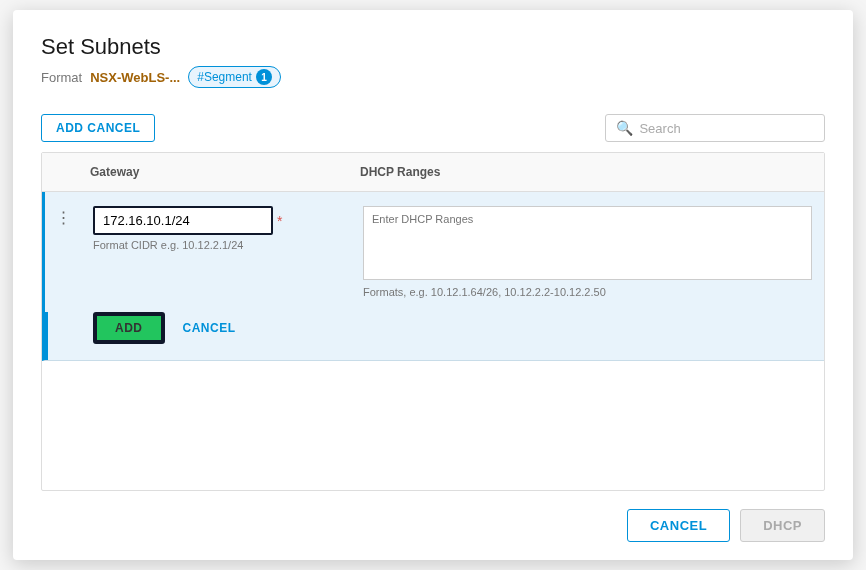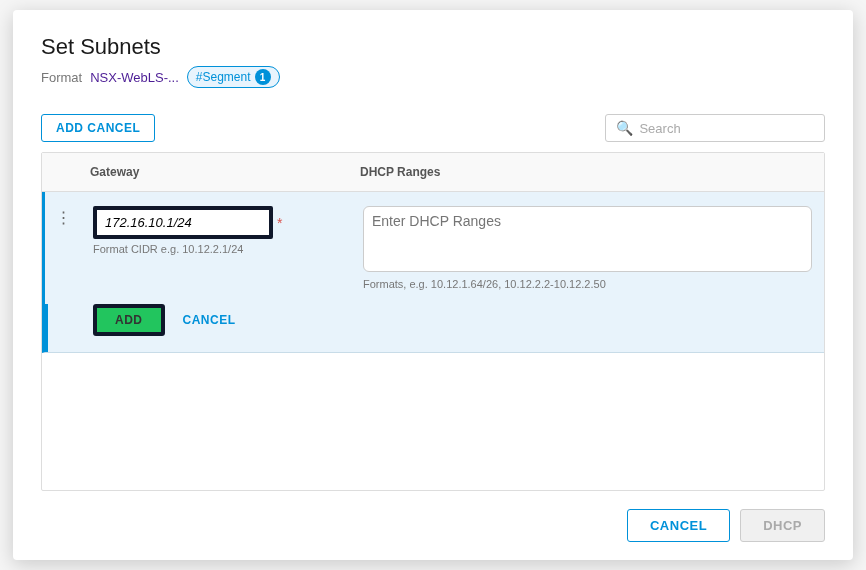--- a/index.html
+++ b/index.html
@@ -38,22 +38,22 @@
       display: flex;
       align-items: center;
       gap: 8px;
       font-size: 13px;
       color: #555;
     }
     .segment-label {
       color: #777;
     }
     .segment-name {
-      color: #4c1d95;
-      font-weight: 400;
+      color: #a16207;
+      font-weight: 700;
     }
     .badge {
       display: flex;
       align-items: center;
       gap: 4px;
       background: #e8f4fd;
       border: 1px solid #0091d9;
       border-radius: 12px;
       padding: 2px 8px;
       font-size: 12px;
@@ -150,50 +150,49 @@
       display: flex;
       flex-direction: column;
       gap: 4px;
     }
     .gateway-input-wrapper {
       display: flex;
       align-items: center;
       gap: 4px;
     }
     .gateway-input {
-      border: 4px solid #0f172a;
+      border: 2px solid #0f172a;
       border-radius: 2px;
       padding: 5px 8px;
       font-size: 13px;
       width: 180px;
       outline: none;
       background: #fff;
-      font-style: italic;
     }
     .required-star {
       color: #d9534f;
       font-size: 14px;
     }
     .format-hint {
       font-size: 11px;
       color: #777;
     }
     .dhcp-cell {
       padding: 14px 12px;
       display: flex;
       flex-direction: column;
       gap: 6px;
     }
     .dhcp-textarea {
       border: 1px solid #ccc;
-      border-radius: 6px;
+      border-radius: 0;
       padding: 6px 8px;
-      font-size: 14px;
+      font-size: 11px;
       width: 100%;
-      height: 66px;
+      height: 74px;
       resize: none;
       outline: none;
       background: #fff;
       color: #aaa;
       font-family: inherit;
     }
     .dhcp-format-hint {
       font-size: 11px;
       color: #777;
     }

